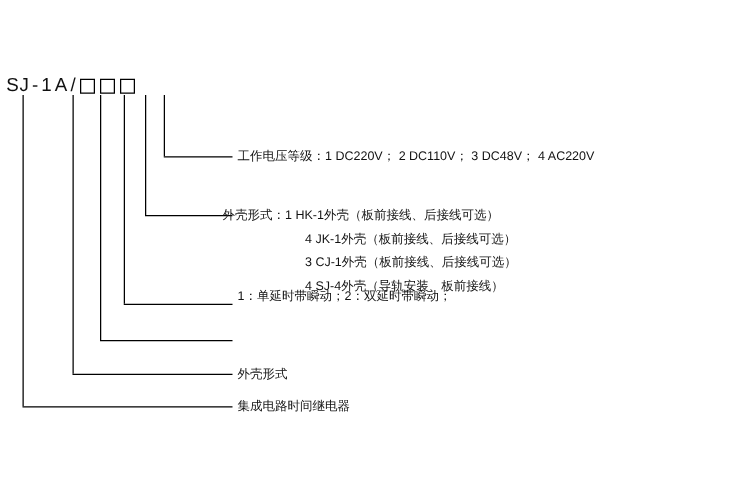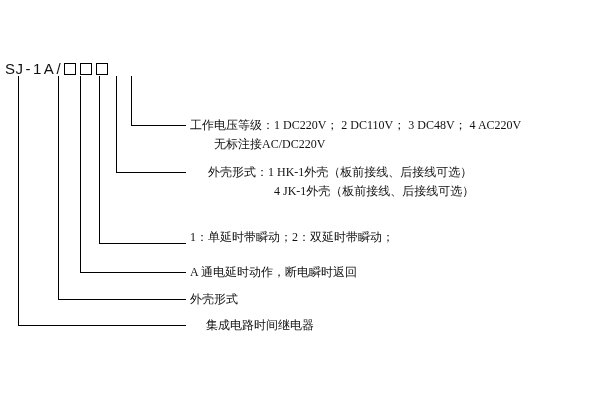--- a/index.html
+++ b/index.html
@@ -51,24 +51,23 @@
   }
   .hline {
     position: absolute;
     height: 1px;
     background: #000;
   }
 
   
   .label {
     position: absolute;
-    font-size: 12px;
+    font-size: 10px;
     line-height: 19px;
     white-space: nowrap;
-    font-family: Liberation Serif, serif;
   }
   .label .sub {
     display: block;
   }
 </style>
 </head>
 <body>
 
 <div id="root">
 
@@ -96,37 +95,35 @@
   <div class="hline" style="left:80px; top:272px; width:106px;"></div>
 
   <div class="vline" style="left:58px; top:76px; height:223px;"></div>
   <div class="hline" style="left:58px; top:299px; width:128px;"></div>
 
   <div class="vline" style="left:18px; top:76px; height:249px;"></div>
   <div class="hline" style="left:18px; top:325px; width:168px;"></div>
 
   <div class="label" style="left:190px; top:116px;">
     <span class="sub">工作电压等级：1 DC220V； 2 DC110V； 3 DC48V； 4 AC220V</span>
-    <span class="sub" style="padding-left:24px;"><span>无标注接AC/DC220V</span></span>
   </div>
 
-  <div class="label" style="left:208px; top:163px;">
+  <div class="label" style="left:178px; top:163px;">
     <span class="sub">外壳形式：1  HK-1外壳（板前接线、后接线可选）</span>
     <span class="sub" style="padding-left:66px;"><span>4  JK-1外壳（板前接线、后接线可选）</span></span>
+    <span class="sub" style="padding-left:66px;"><span>3  CJ-1外壳（板前接线、后接线可选）</span></span>
+    <span class="sub" style="padding-left:66px;"><span>4  SJ-4外壳（导轨安装、板前接线）</span></span>
   </div>
 
   <div class="label" style="left:190px; top:228px;">
     <span class="sub">1：单延时带瞬动；2：双延时带瞬动；</span>
   </div>
 
-  <div class="label" style="left:190px; top:263px;">
-    <span class="sub">A  通电延时动作，断电瞬时返回</span>
-  </div>
 
   <div class="label" style="left:190px; top:290px;">
     <span class="sub">外壳形式</span>
   </div>
 
-  <div class="label" style="left:206px; top:316px;">
+  <div class="label" style="left:190px; top:316px;">
     <span class="sub">集成电路时间继电器</span>
   </div>
 
 </div>
 
 </body></html>

